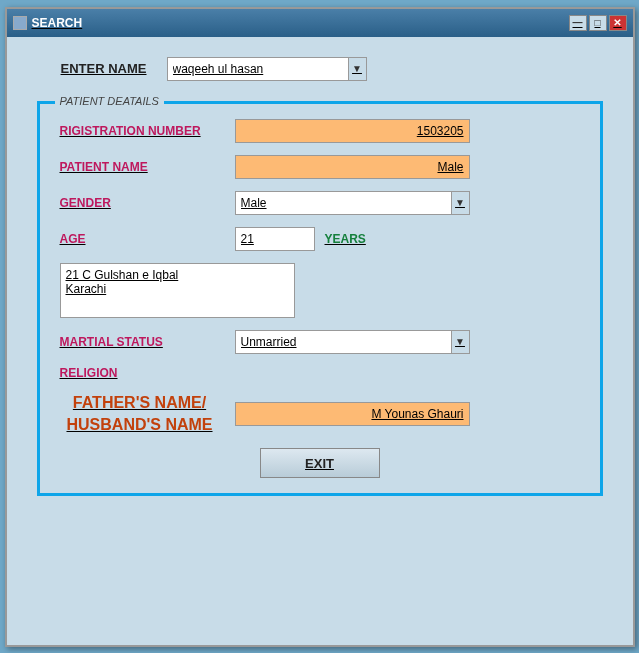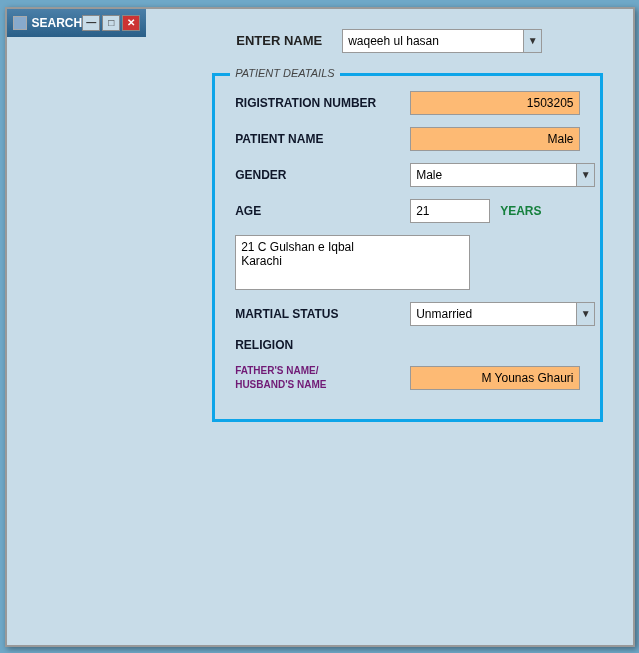--- a/index.html
+++ b/index.html
@@ -18,20 +18,22 @@
       justify-content: center;
     }
 
     .window {
       width: 630px;
       height: 640px;
       background: #c8dce8;
       border: 2px solid #999;
       box-shadow: 2px 2px 6px rgba(0,0,0,0.4);
       display: flex;
+      flex-direction: column;
+      text-decoration: underline;
     }
 
     .title-bar {
       background: linear-gradient(to bottom, #4a7fa8, #2a5f88);
       height: 28px;
       display: flex;
       align-items: center;
       padding: 0 6px;
       color: white;
       font-size: 12px;
@@ -77,21 +79,20 @@
       font-weight: bold;
     }
 
     .window-body {
       flex: 1;
       padding: 20px 30px;
       display: flex;
       flex-direction: column;
       gap: 15px;
       overflow-y: auto;
-      margin-left: 36px;
     }
 
     .top-row {
       display: flex;
       align-items: center;
       gap: 20px;
       margin-bottom: 5px;
     }
 
     .top-label {
@@ -154,21 +155,21 @@
     .field-row {
       display: flex;
       align-items: center;
       margin-bottom: 12px;
       gap: 15px;
     }
 
     .field-label {
       font-size: 12px;
       font-weight: bold;
-      color: #0f172a;
+      color: #be185d;
       min-width: 160px;
     }
 
     .field-input {
       background: #fdba74;
       border: 1px solid #999;
       height: 24px;
       width: 235px;
       font-size: 12px;
       padding: 2px 5px;
@@ -255,24 +256,25 @@
       font-weight: bold;
       color: #222;
       cursor: pointer;
       display: flex;
       align-items: center;
       justify-content: center;
     }
 
     .father-label {
       min-width: 160px;
-      font-size: 10px;
-      font-weight: bold;
-      color: #701a75;
+      font-size: 16px;
+      font-weight: bold;
+      color: #c2410c;
       line-height: 1.4;
+      text-align: center;
     }
   </style>
 </head>
 <body>
 
 <div class="window">
   <div class="title-bar">
     <div class="title-bar-left">
       <div class="title-icon"></div>
       <span>SEARCH</span>
@@ -338,17 +340,20 @@
 
       <div class="field-row">
         <span class="field-label">RELIGION</span>
       </div>
 
       <div class="field-row">
         <span class="father-label">FATHER'S NAME/<br>HUSBAND'S NAME</span>
         <input class="field-input" type="text" value="M Younas Ghauri" style="">
       </div>
 
+      <div class="exit-row">
+        <button class="exit-btn">EXIT</button>
+      </div>
 
     </div>
 
   </div>
 </div>
 
 </body></html>

